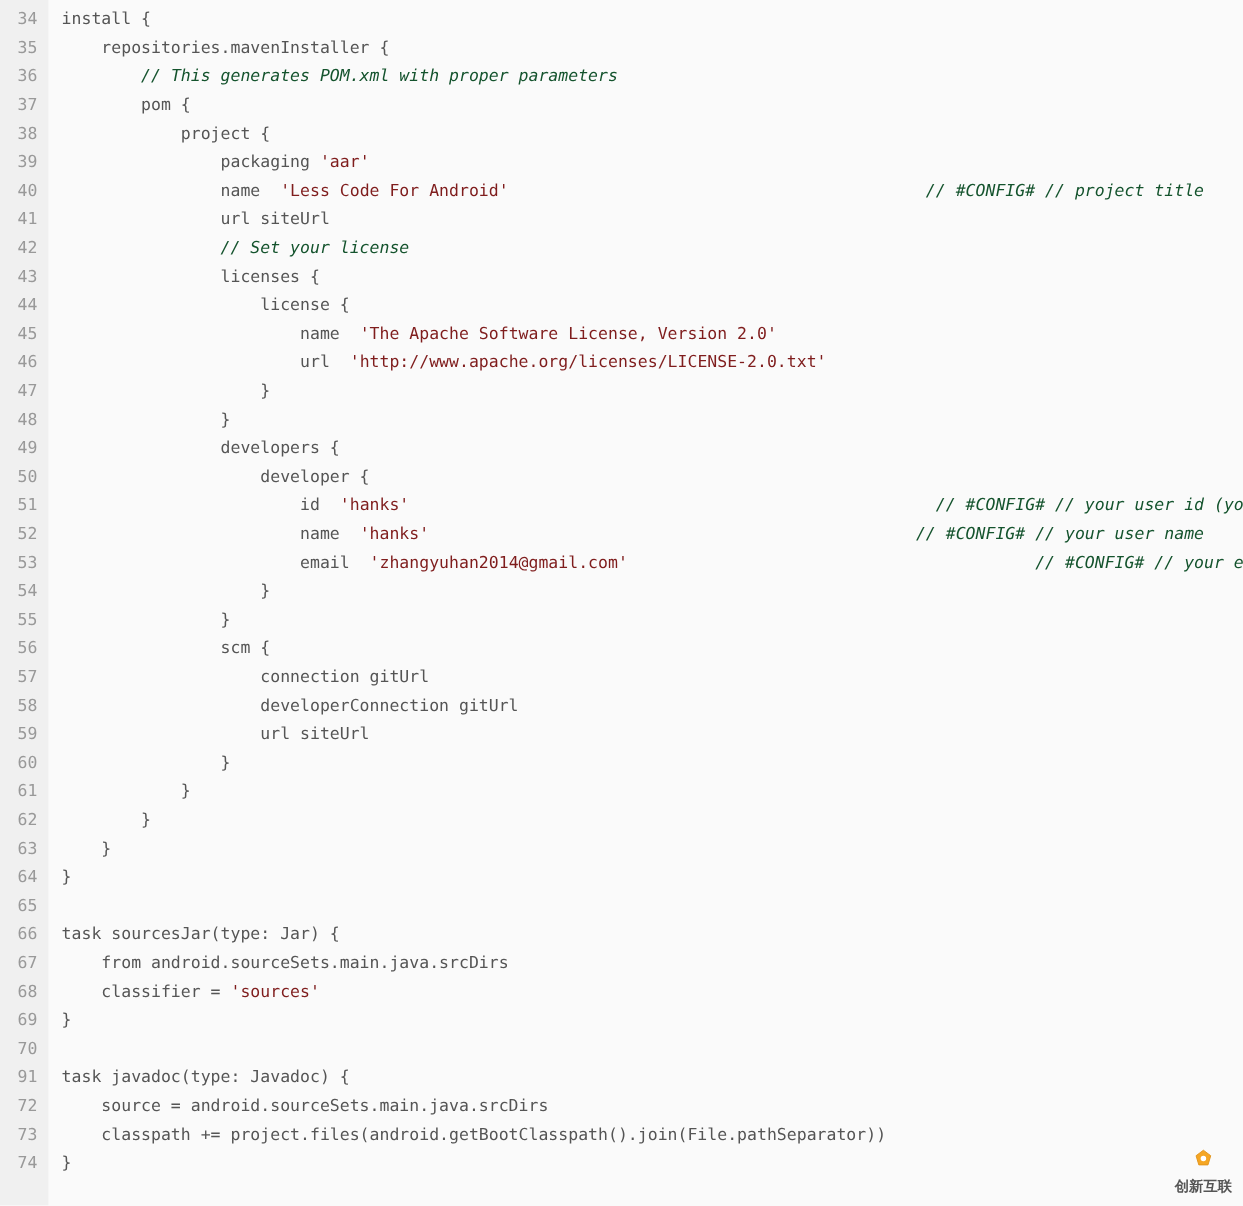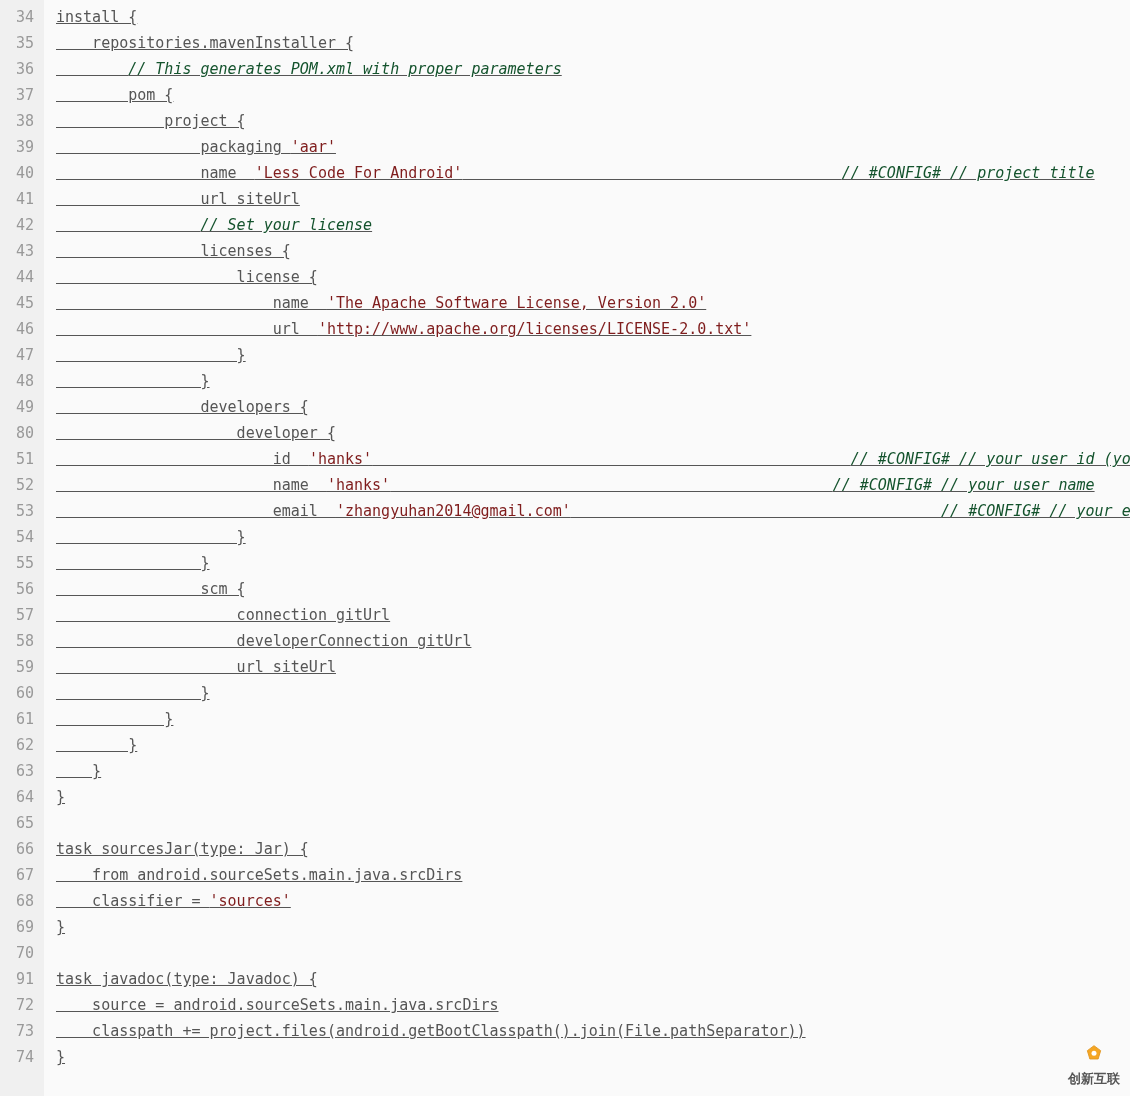--- a/index.html
+++ b/index.html
@@ -26,21 +26,20 @@
       min-width: 44px;
       line-height: 26px;
       font-size: 15px;
     }
     .code {
       flex: 1;
       padding: 4px 0 4px 12px;
       line-height: 26px;
       white-space: pre;
       overflow: hidden;
-      text-decoration: underline;
     }
     .line { height: 26px; }
     .c-comment { color: #14532d; font-style: italic; }
     .c-string { color: #7f1d1d; }
     .c-plain { color: #555; }
     .watermark {
       position: absolute;
       bottom: 8px;
       right: 10px;
       display: flex;
@@ -71,21 +70,21 @@
       <div class="line">40</div>
       <div class="line">41</div>
       <div class="line">42</div>
       <div class="line">43</div>
       <div class="line">44</div>
       <div class="line">45</div>
       <div class="line">46</div>
       <div class="line">47</div>
       <div class="line">48</div>
       <div class="line">49</div>
-      <div class="line">80</div>
+      <div class="line">50</div>
       <div class="line">51</div>
       <div class="line">52</div>
       <div class="line">53</div>
       <div class="line">54</div>
       <div class="line">55</div>
       <div class="line">56</div>
       <div class="line">57</div>
       <div class="line">58</div>
       <div class="line">59</div>
       <div class="line">60</div>

